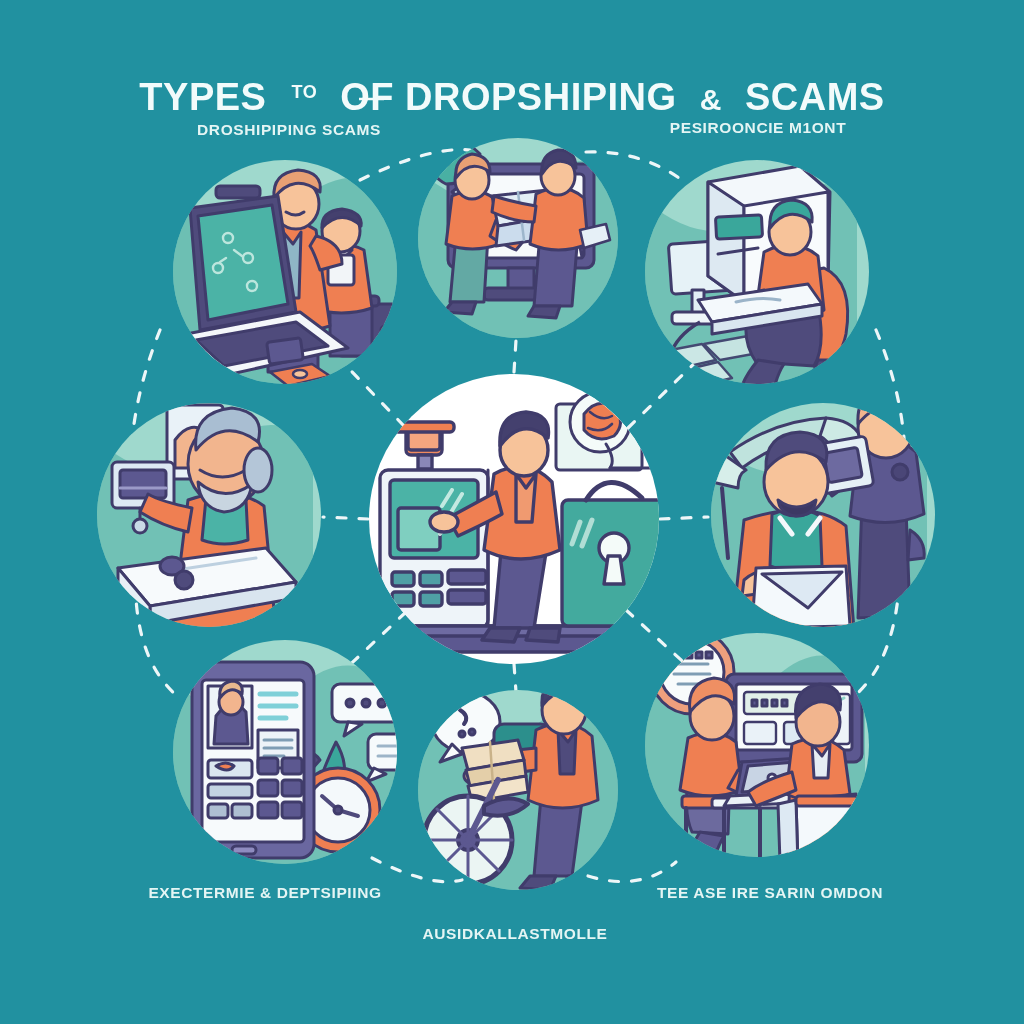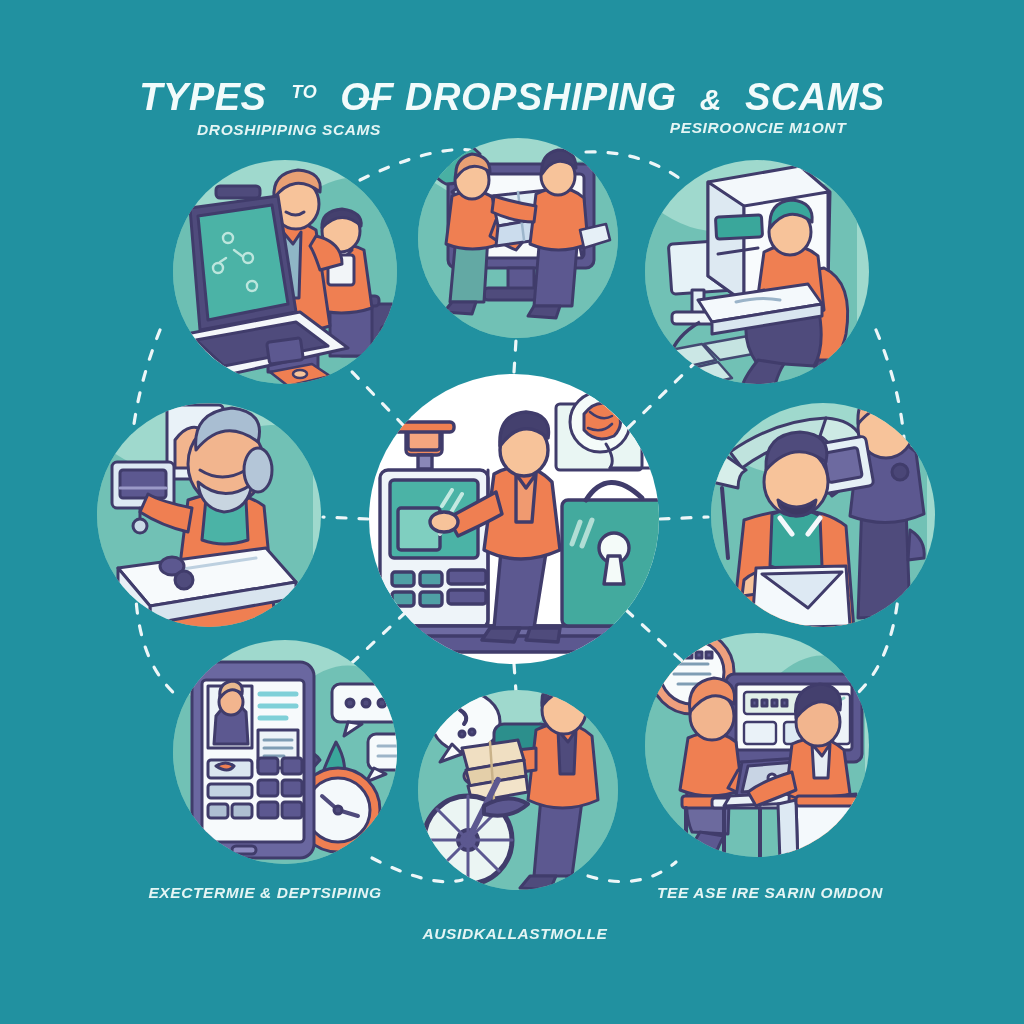--- a/index.html
+++ b/index.html
@@ -2,21 +2,21 @@
 <html><head>
 <meta charset="utf-8">
 <style>
   html,body{margin:0;padding:0;}
   body{
     width:1024px;height:1024px;overflow:hidden;
     background:#2191a0;
     font-family:"Liberation Sans","DejaVu Sans",sans-serif;
     position:relative;
   }
-  #poster{position:absolute;inset:0;font-style:italic;}
+  #poster{position:absolute;inset:0;}
   #poster svg{display:block;width:1024px;height:1024px;}
 
   .ttl{
     font-family:"Liberation Sans","DejaVu Sans",sans-serif;
     font-weight:bold;fill:#f2fbfb;
   }
   .title-main{font-size:38px;letter-spacing:0.5px;}
   .title-sup{font-size:18px;font-weight:bold;}
   .sublabel{
     font-family:"Liberation Sans","DejaVu Sans",sans-serif;

